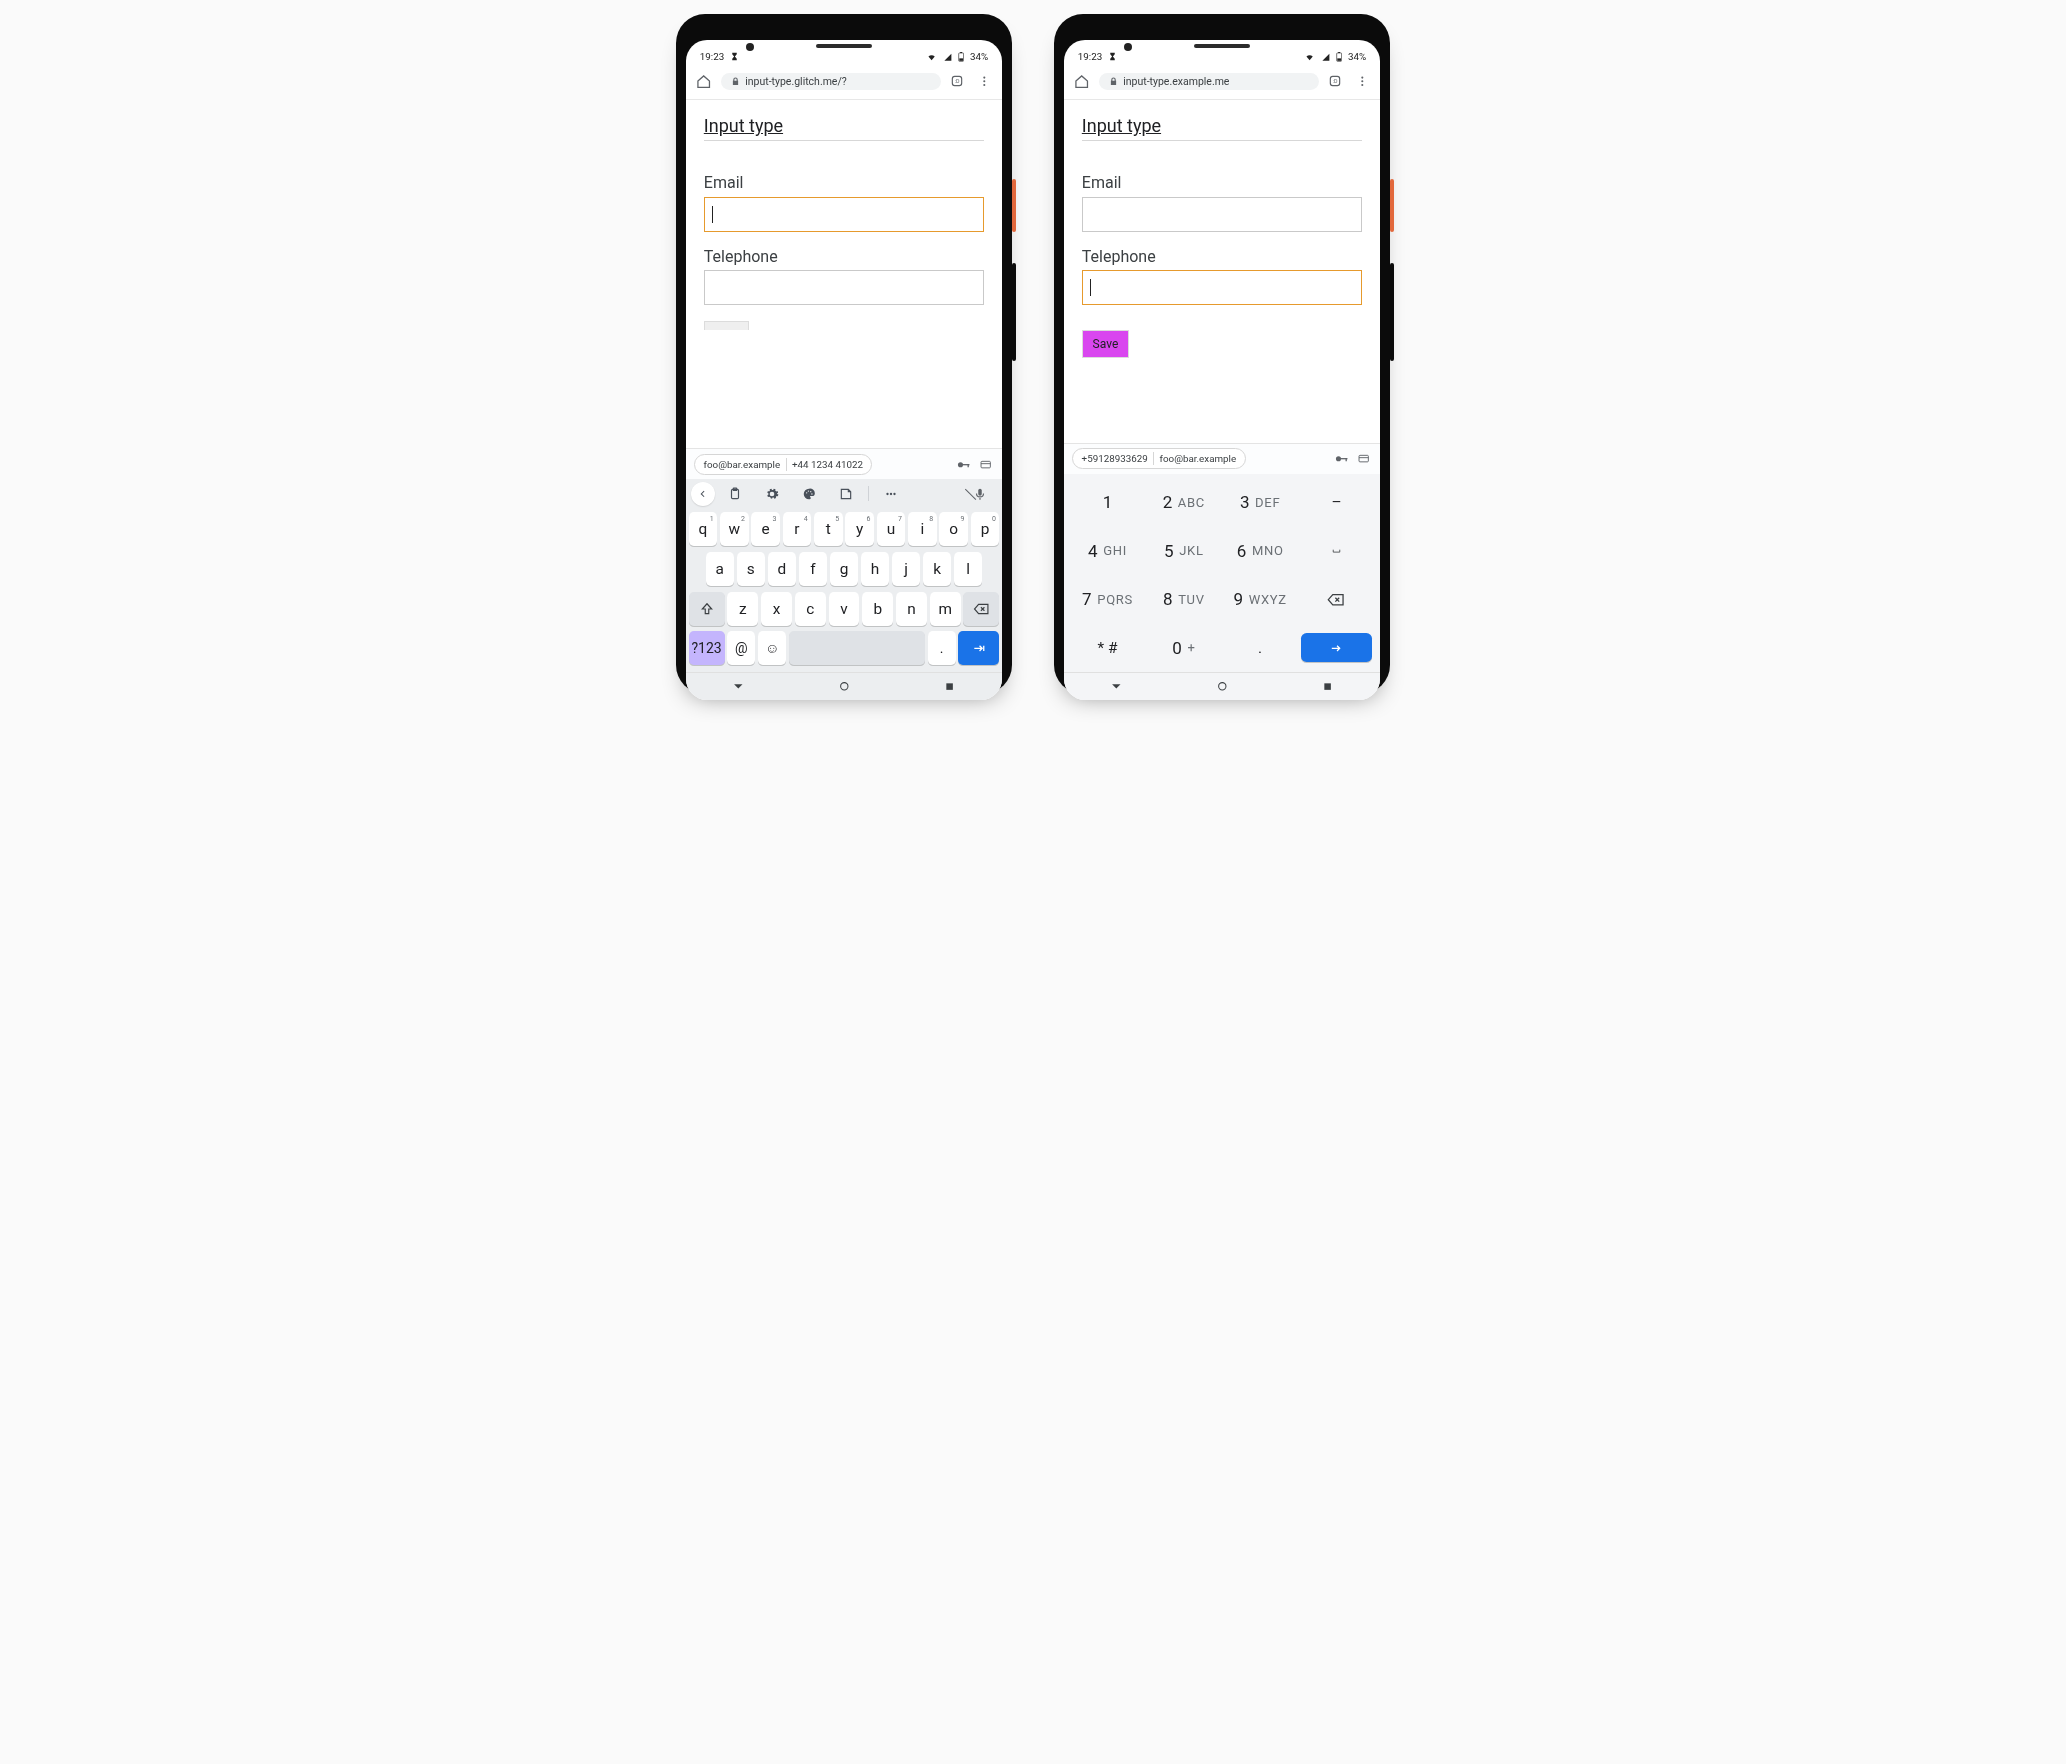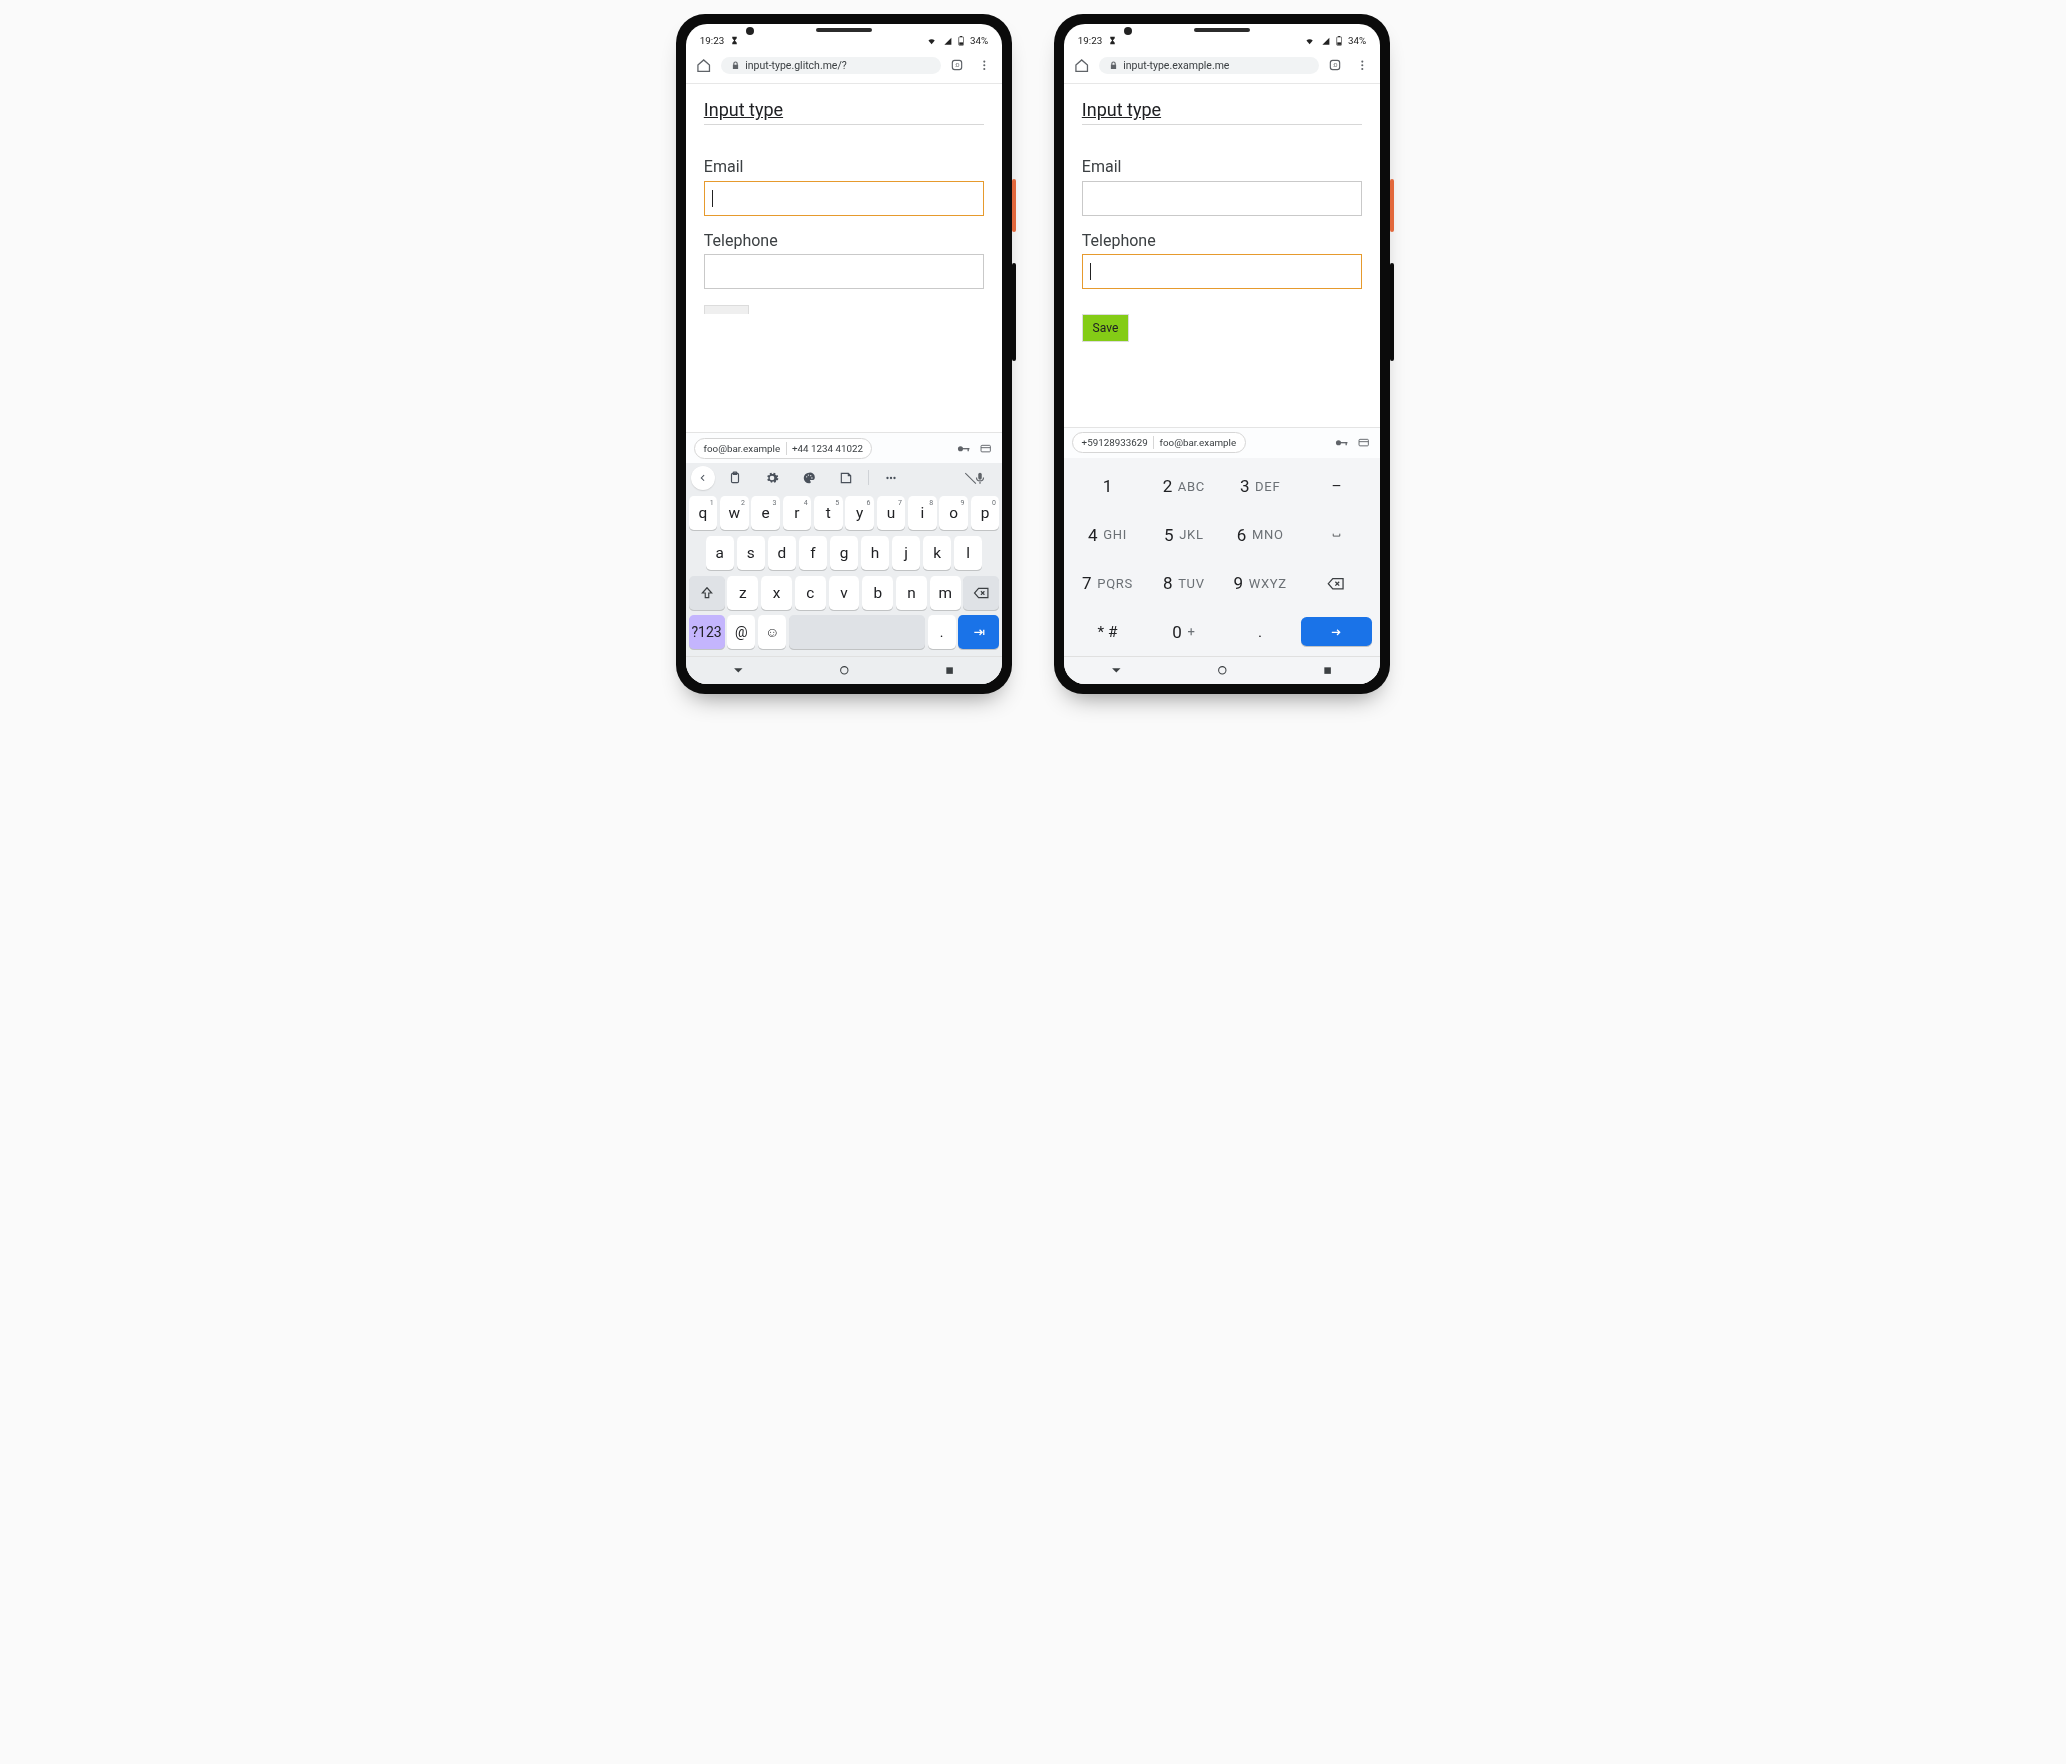--- a/index.html
+++ b/index.html
@@ -30,20 +30,21 @@
   .btn-power { right: -3.5px; top: 165px; width: 3.5px; height: 53px; background: #e2683c; }
   .btn-vol   { right: -3.5px; top: 249px; width: 3.5px; height: 98px; }
   .screen {
     width: 100%; height: 100%;
     background: #fff;
     border-radius: 21px;
     overflow: hidden;
     position: relative;
     display: flex;
     flex-direction: column;
+    margin-top: 16px;
   }
   .notch {
     position: absolute; top: 0; left: 50%; transform: translateX(-50%);
     width: 112px; height: 12.6px;
     display:flex; align-items:center; justify-content:center; gap:8.4px;
   }
   .cam { position:absolute; left:-42px; top:2.8px; width:8.4px; height:8.4px; border-radius:50%; background:#222; }
   .speaker { width:56px; height:4.2px; border-radius:2.1px; background:#2b2b2b; }
 
   
@@ -83,21 +84,21 @@
   .field { margin-bottom:15.4px; }
   .field label { display:block; font-size:16px; color:#3c4043; margin-bottom:4.2px; }
   .field .inp {
     width:100%; height:35px; border:0.7px solid #c9c9c9; background:#fff;
     padding:0 7px; font-size:12.6px; display:flex; align-items:center;
   }
   .field .inp.focused { border:0.7px solid #e69a2d; }
   .caret { width:0.7px; height:17px; background:#222; animation: blink 1.1s steps(1) infinite; }
   @keyframes blink { 50% { opacity:0; } }
   .save-btn {
-    margin-top:9.8px; padding:5.6px 9.8px; background:#84cc16; border:0.7px solid #dcdcdc;
+    margin-top:9.8px; padding:5.6px 9.8px; background:#d946ef; border:0.7px solid #dcdcdc;
     font-size:12px; color:#202124; display:inline-block;
   }
   .save-stub { margin-top:9.8px; width:45px; height:9.8px; background:#efefef; border-top:0.7px solid #dcdcdc; border-left:0.7px solid #dcdcdc; border-right:0.7px solid #dcdcdc;}
 
   
   .suggest {
     height:31px; background:#fcfdfe; border-top:0.7px solid #e4e4e4;
     display:flex; align-items:center; gap:7px; padding:0 8.4px;
   }
   .chip {

